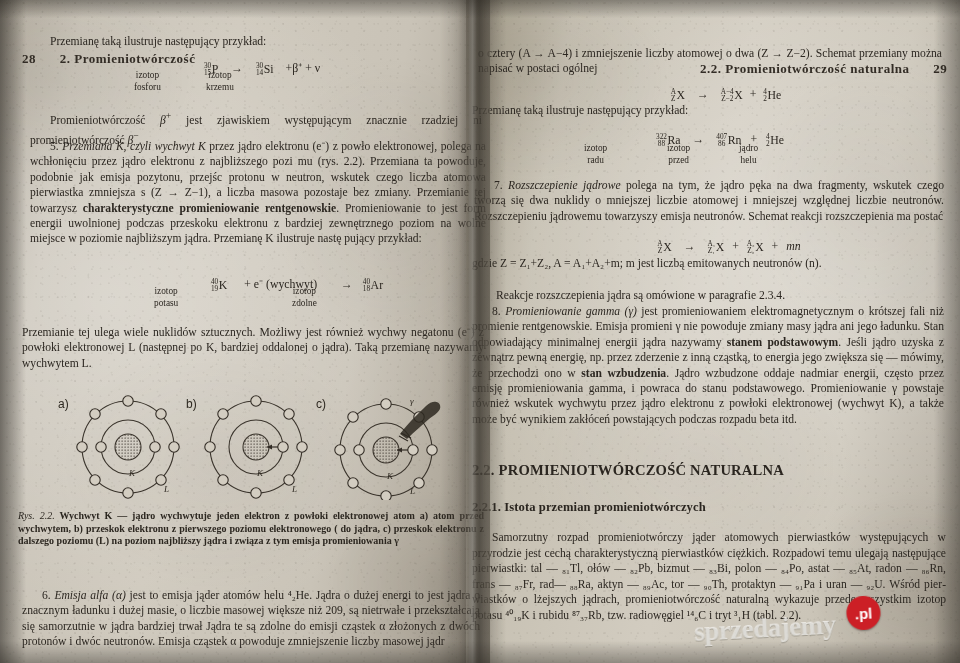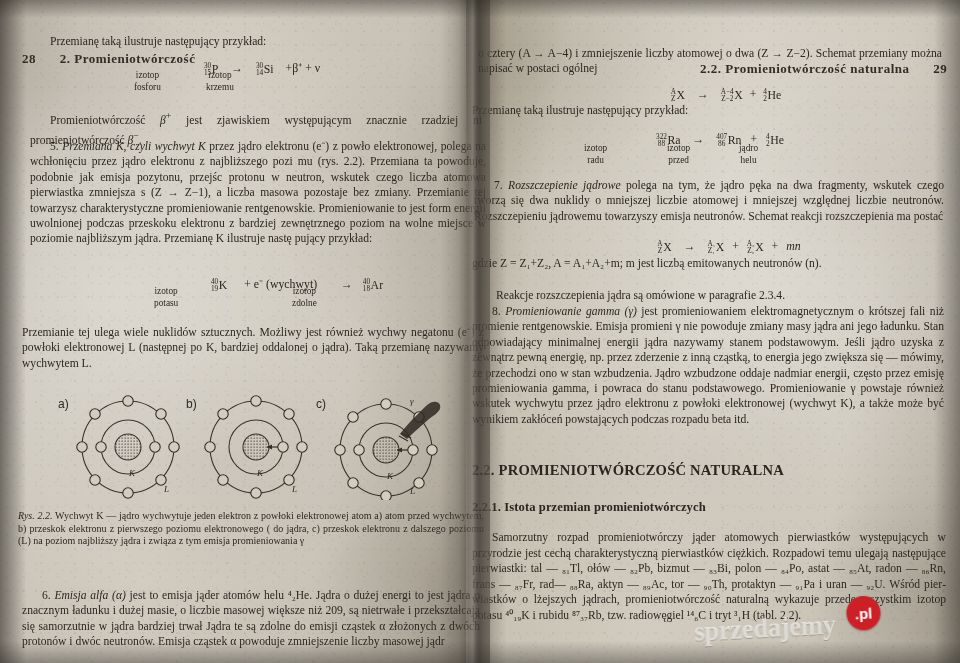--- a/index.html
+++ b/index.html
@@ -84,21 +84,21 @@
   p.ind{text-indent:20px;}
 
   .eq{font-size:11.8px;text-align:center;margin:7px 0 2px 0;white-space:nowrap;}
   .nuc{display:inline-block;position:relative;width:auto;margin-right:0px;}
   .nuc .idx{display:inline-block;vertical-align:middle;text-align:center;
             font-size:7.3px;line-height:7.5px;margin-right:.5px;}
   .nuc .idx i{display:block;font-style:normal;}
   .nuc .sym{display:inline-block;vertical-align:middle;}
   .lbl{font-size:9.3px;line-height:11.5px;text-align:center;}
   i.it{font-style:italic;}
-  b.bd{font-weight:normal;}
+  b.bd{font-weight:bold;}
 
   
   #figure{position:absolute;left:28px;top:392px;width:430px;height:108px;}
   #figcap{position:absolute;left:18px;top:500px;width:466px;
     font-size:10px;line-height:12.6px;text-align:justify;color:#2c2720;}
 
   h2.sec{font-size:14.6px;font-weight:bold;margin:0;letter-spacing:.2px;}
   h3.sub{font-size:12.6px;font-weight:bold;margin:0;letter-spacing:.1px;}
 
   

